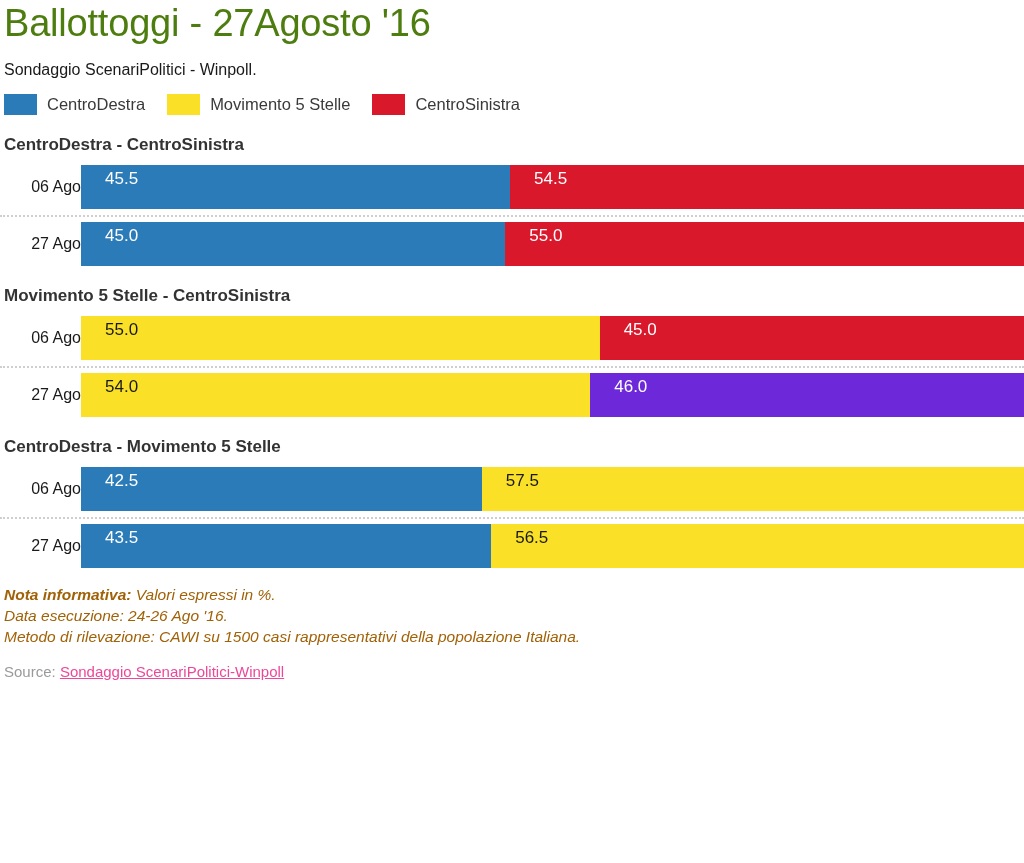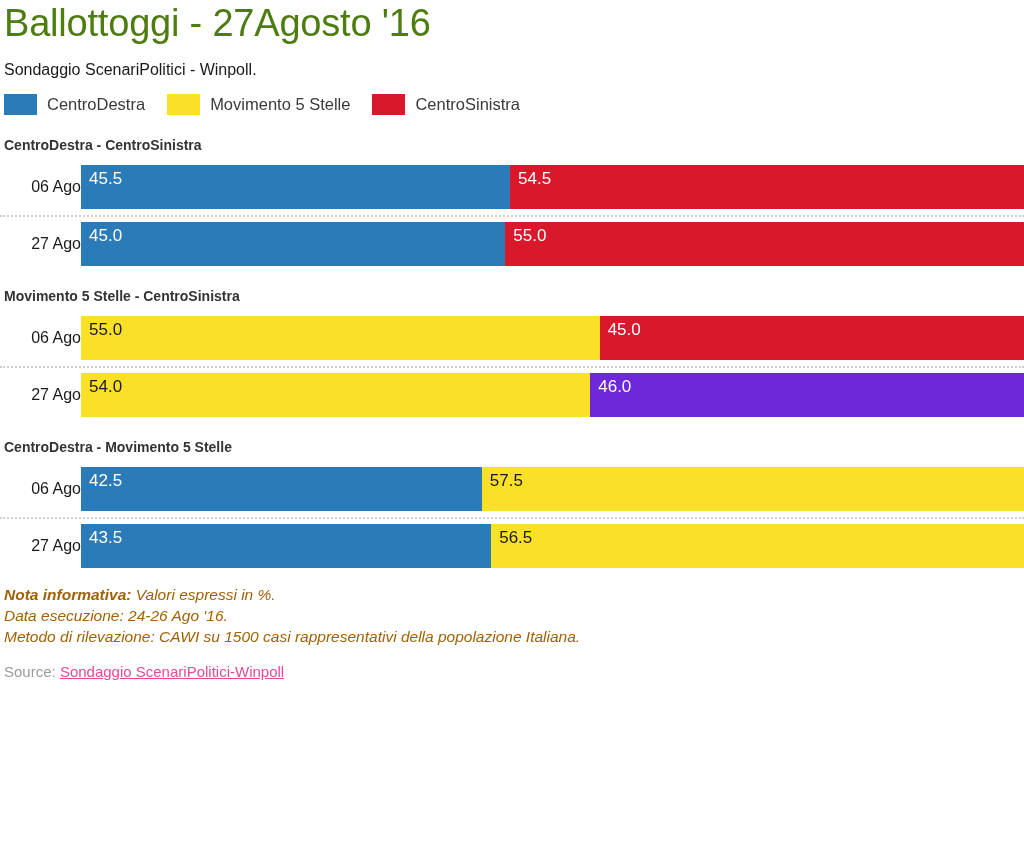--- a/index.html
+++ b/index.html
@@ -69,21 +69,21 @@
 
   
   .groups {
     padding: 0;
     margin: 0;
   }
   .group {
     position: relative;
   }
   .group-title {
-    font-size: 14px;
+    font-size: 17px;
     font-weight: bold;
     color: #333333;
     padding: 21px 0 0 4px;
     line-height: 18px;
     white-space: nowrap;
   }
 
   .rows {
     margin-top: 11px;
   }
@@ -121,21 +121,21 @@
     display: flex;
     overflow: hidden;
   }
   .seg {
     height: 44px;
     position: relative;
     display: block;
   }
   .seg-label {
     position: absolute;
-    left: 8px;
+    left: 24px;
     top: 4px;
     font-size: 17px;
     line-height: 20px;
     white-space: nowrap;
   }
   .seg-label.light { color: #ffffff; }
   .seg-label.dark  { color: #1a1a1a; }
 
   
   .notes {

